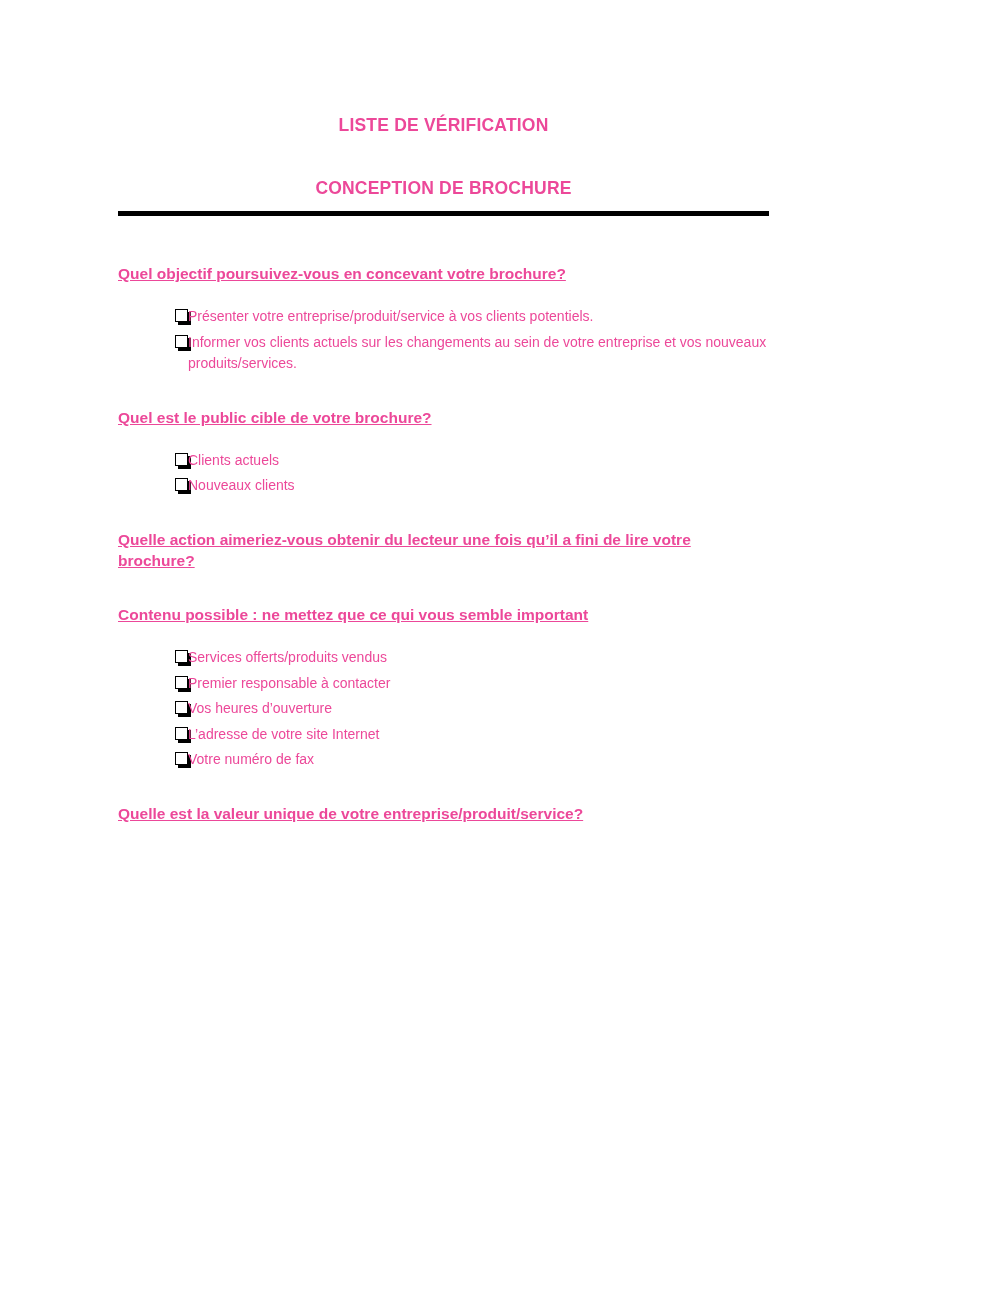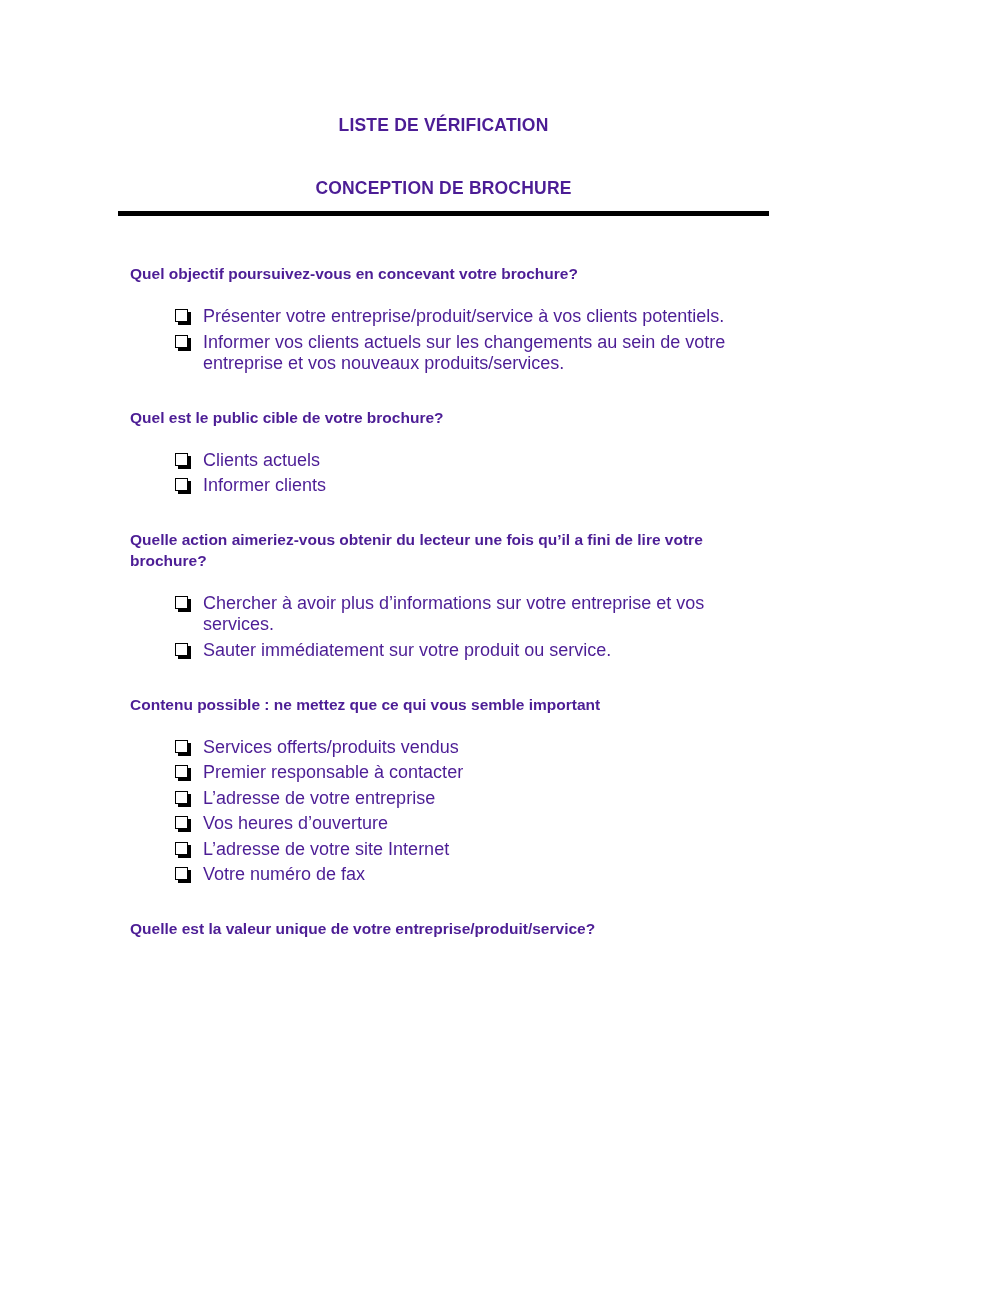--- a/index.html
+++ b/index.html
@@ -6,21 +6,21 @@
     margin: 0;
     padding: 0;
     background: #ffffff;
   }
   .page {
     position: relative;
     width: 888px;
     height: 1290px;
     background: #ffffff;
     font-family: "Liberation Sans", sans-serif;
-    color: #4c1d95;
+    color: #ec4899;
     overflow: hidden;
     box-sizing: border-box;
   }
   .content {
     box-sizing: border-box;
     width: 100%;
     padding: 116px 119px 0 118px;
   }
   .title-block {
     text-align: center;
@@ -43,21 +43,22 @@
   .section {
     margin-top: 33px;
   }
   .section.first {
     margin-top: 47px;
   }
   .section-heading {
     font-size: 15.5px;
     font-weight: bold;
     line-height: 21px;
-    margin: 12px;
+    margin: 0;
+    text-decoration: underline;
   }
   .items {
     list-style: none;
     margin: 22px 0 0 0;
     padding: 0;
   }
   .item {
     display: flex;
     align-items: flex-start;
     padding-left: 57px;
@@ -66,23 +67,22 @@
   .checkbox {
     flex: 0 0 auto;
     width: 11px;
     height: 11px;
     background: #ffffff;
     border: 1.5px solid #000000;
     box-shadow: 3px 3px 0 0 #000000;
     margin-top: 3px;
   }
   .item-text {
-    font-size: 18px;
+    font-size: 14px;
     line-height: 21px;
-    margin-left: 15px;
   }
 </style>
 </head>
 <body>
 
 <div class="page">
   <div class="content">
 
     <div class="title-block">
       <div class="doc-title">LISTE DE VÉRIFICATION</div>
@@ -106,53 +106,39 @@
 
     <div class="section">
       <div class="section-heading">Quel est le public cible de votre brochure?</div>
       <ul class="items">
         <li class="item">
           <span class="checkbox"></span>
           <span class="item-text">Clients actuels</span>
         </li>
         <li class="item">
           <span class="checkbox"></span>
-          <span class="item-text">Informer clients</span>
+          <span class="item-text">Nouveaux clients</span>
         </li>
       </ul>
     </div>
 
     <div class="section">
       <div class="section-heading">Quelle action aimeriez-vous obtenir du lecteur une fois qu’il a fini de lire votre brochure?</div>
-      <ul class="items">
-        <li class="item">
-          <span class="checkbox"></span>
-          <span class="item-text">Chercher à avoir plus d’informations sur votre entreprise et vos services.</span>
-        </li>
-        <li class="item">
-          <span class="checkbox"></span>
-          <span class="item-text">Sauter immédiatement sur votre produit ou service.</span>
-        </li>
-      </ul>
     </div>
 
     <div class="section">
       <div class="section-heading">Contenu possible : ne mettez que ce qui vous semble important</div>
       <ul class="items">
         <li class="item">
           <span class="checkbox"></span>
           <span class="item-text">Services offerts/produits vendus</span>
         </li>
         <li class="item">
           <span class="checkbox"></span>
           <span class="item-text">Premier responsable à contacter</span>
-        </li>
-        <li class="item">
-          <span class="checkbox"></span>
-          <span class="item-text">L’adresse de votre entreprise</span>
         </li>
         <li class="item">
           <span class="checkbox"></span>
           <span class="item-text">Vos heures d’ouverture</span>
         </li>
         <li class="item">
           <span class="checkbox"></span>
           <span class="item-text">L’adresse de votre site Internet</span>
         </li>
         <li class="item">

